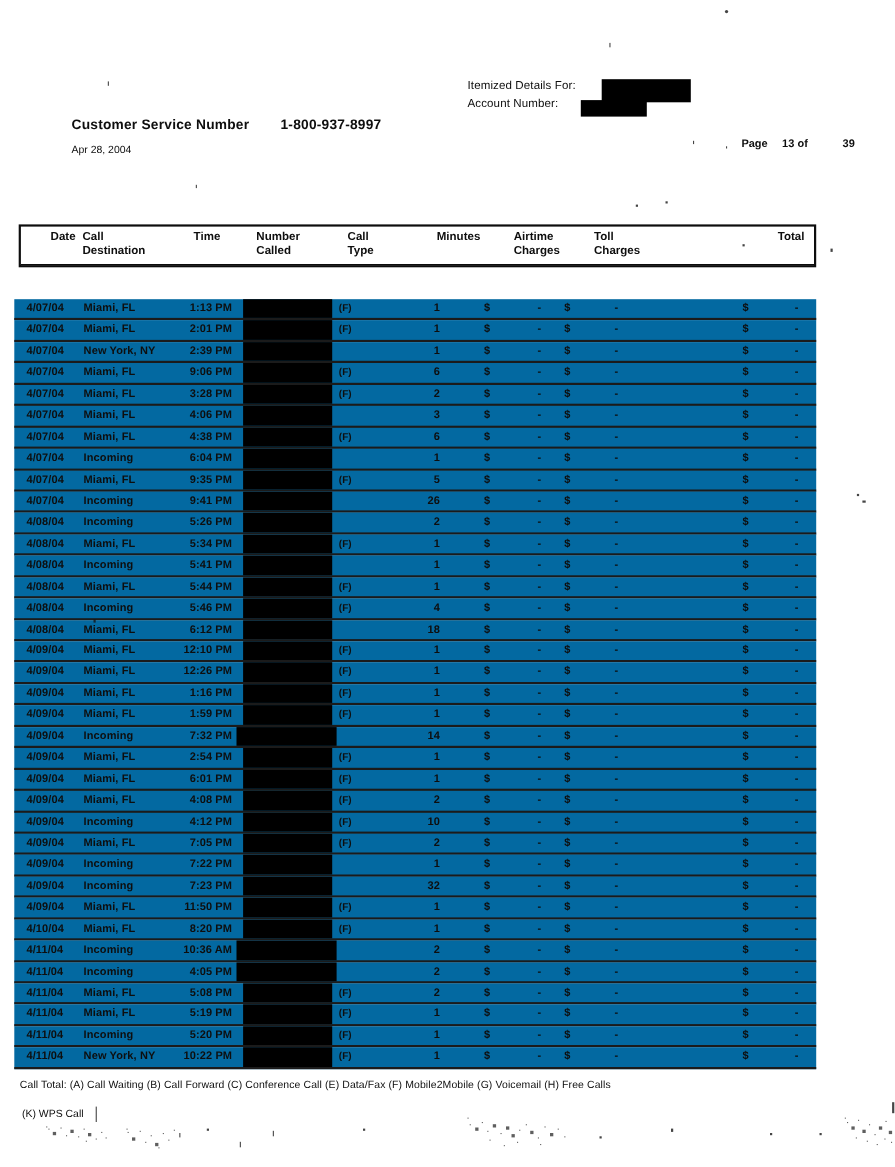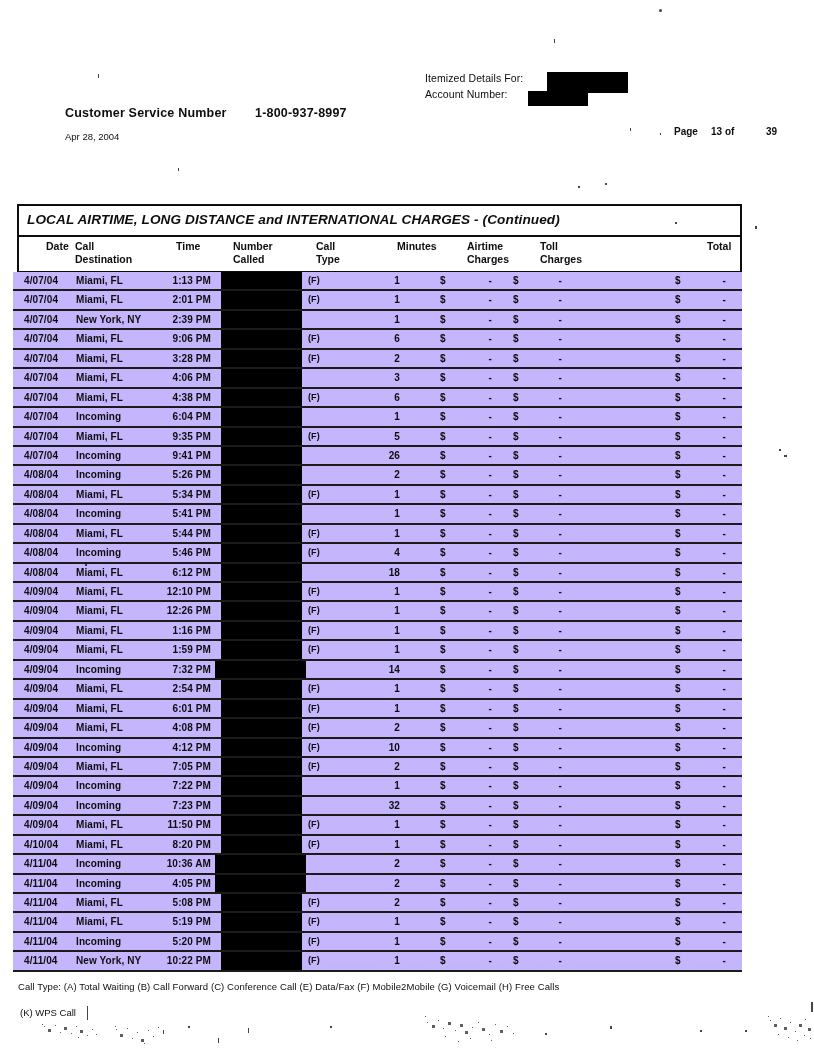--- a/index.html
+++ b/index.html
@@ -15,21 +15,21 @@
   #table-box{position:absolute;left:17px;top:204px;width:725px;border:2px solid #0d0d0d;background:#fff;box-sizing:border-box;}
   .title-row{position:relative;height:29px;border-bottom:2px solid #0d0d0d;}
   .title-text{position:absolute;left:8px;top:6px;font-style:italic;font-weight:700;font-size:13.6px;letter-spacing:.1px;white-space:nowrap;}
   .header-row{position:relative;height:34px;border-bottom:1px solid #0d0d0d;}
   .hcell{position:absolute;top:3px;font-size:10.5px;font-weight:700;line-height:12.5px;white-space:nowrap;}
   .hcell .l2{display:block;}
   .h0{left:3px;padding-left:24px;} .h1{left:56px;} .h2{left:157px;} .h3{left:214px;} .h4{left:297px;}
   .h5{left:378px;} .h6{left:448px;} .h7{left:521px;} .h8{left:688px;}
   
   #rows{position:absolute;left:13px;top:272px;width:729px;}
-  .row{position:relative;height:19.44px;border-bottom:2px solid #1b1b1b;box-sizing:border-box;background:#c4b5fd;}
+  .row{position:relative;height:19.44px;border-bottom:2px solid #1b1b1b;box-sizing:border-box;background:#0369a1;}
   .c{position:absolute;top:3px;font-size:10px;font-weight:600;white-space:nowrap;letter-spacing:.1px;}
   .date{left:11px;}
   .dest{left:63px;}
   .time{left:128px;width:70px;text-align:right;}
   .redact{top:0;height:100%;left:208px;width:81px;background:#000;}
   .redact.wide{left:202px;width:91px;}
   .ctype{left:295px;font-size:9px;}
   .mins{left:330px;width:57px;text-align:right;font-weight:700;}
   .cur{font-weight:600;}
   .cur-a{left:427px;} .cur-t{left:500px;} .cur-tot{left:662px;}
@@ -59,23 +59,20 @@
 <span class="stmt-date" style="left:65px;top:131px;">Apr 28, 2004</span>
 
 <div class="page-ind">
   <span style="left:633px;top:126px;">Page</span>
   <span style="left:670px;top:126px;">13</span>
   <span style="left:684px;top:126px;">of</span>
   <span style="left:725px;top:126px;">39</span>
 </div>
 
 <div id="table-box">
-  <div class="title-row">
-    <span class="title-text">LOCAL AIRTIME, LONG DISTANCE and INTERNATIONAL CHARGES  - (Continued)</span>
-  </div>
   <div class="header-row">
     <span class="hcell h0"><span>Date</span><span class="l2"></span></span>
     <span class="hcell h1"><span>Call</span><span class="l2">Destination</span></span>
     <span class="hcell h2"><span>Time</span><span class="l2"></span></span>
     <span class="hcell h3"><span>Number</span><span class="l2">Called</span></span>
     <span class="hcell h4"><span>Call</span><span class="l2">Type</span></span>
     <span class="hcell h5"><span>Minutes</span><span class="l2"></span></span>
     <span class="hcell h6"><span>Airtime</span><span class="l2">Charges</span></span>
     <span class="hcell h7"><span>Toll</span><span class="l2">Charges</span></span>
     <span class="hcell h8"><span>Total</span><span class="l2"></span></span>
@@ -582,21 +579,21 @@
     <span class="c mins">1</span>
     <span class="c cur cur-a">$</span>
     <span class="c amt amt-a">-</span>
     <span class="c cur cur-t">$</span>
     <span class="c amt amt-t">-</span>
     <span class="c cur cur-tot">$</span>
     <span class="c amt amt-tot">-</span>
   </div>
   </div>
 
-<span class="legend">Call Type: (A) Total Waiting (B) Call Forward (C) Conference Call (E) Data/Fax (F) Mobile2Mobile (G) Voicemail (H) Free Calls</span>
+<span class="legend">Call Total: (A) Call Waiting (B) Call Forward (C) Conference Call (E) Data/Fax (F) Mobile2Mobile (G) Voicemail (H) Free Calls</span>
 <span class="wps">(K) WPS Call</span>
 
 <div class="speck" style="left:659px;top:9px;width:3px;height:3px;border-radius:50%;"></div>
 <div class="speck" style="left:554px;top:39px;width:1px;height:4px;"></div>
 <div class="speck" style="left:98px;top:74px;width:1px;height:4px;"></div>
 <div class="speck" style="left:178px;top:168px;width:1px;height:3px;"></div>
 <div class="speck" style="left:578px;top:186px;width:2px;height:2px;"></div>
 <div class="speck" style="left:605px;top:183px;width:2px;height:2px;"></div>
 <div class="speck" style="left:675px;top:222px;width:2px;height:2px;"></div>
 <div class="speck" style="left:755px;top:226px;width:2px;height:3px;"></div>

